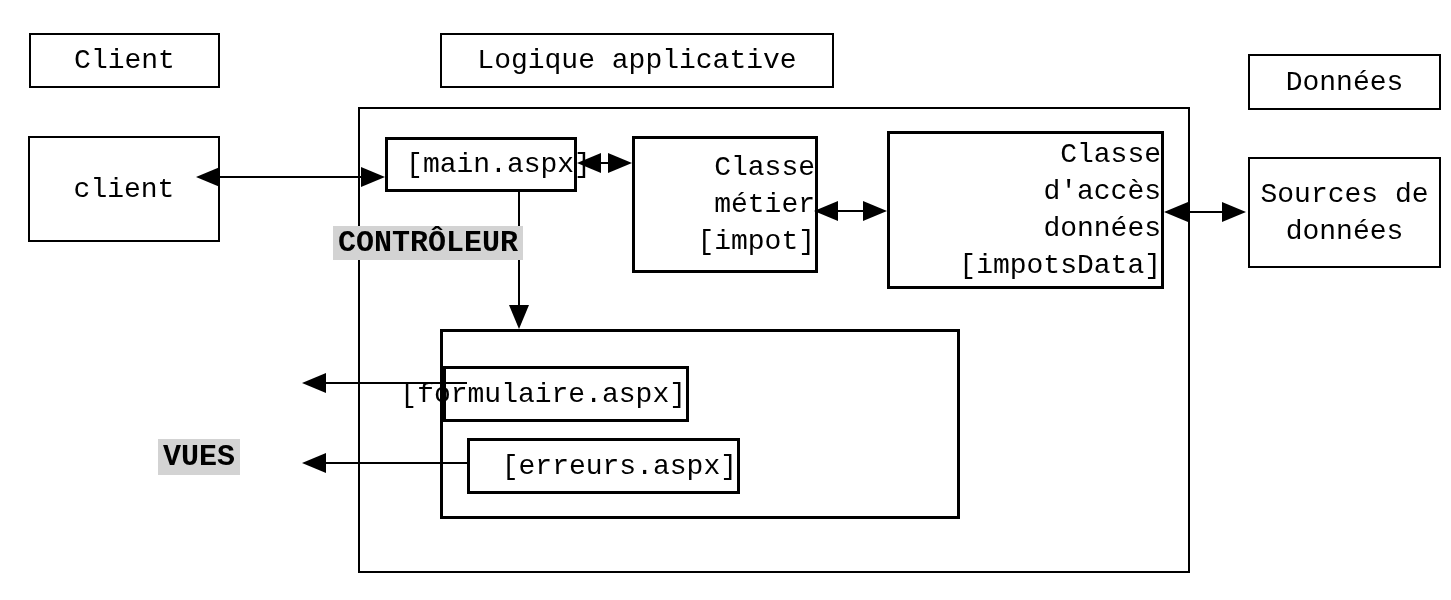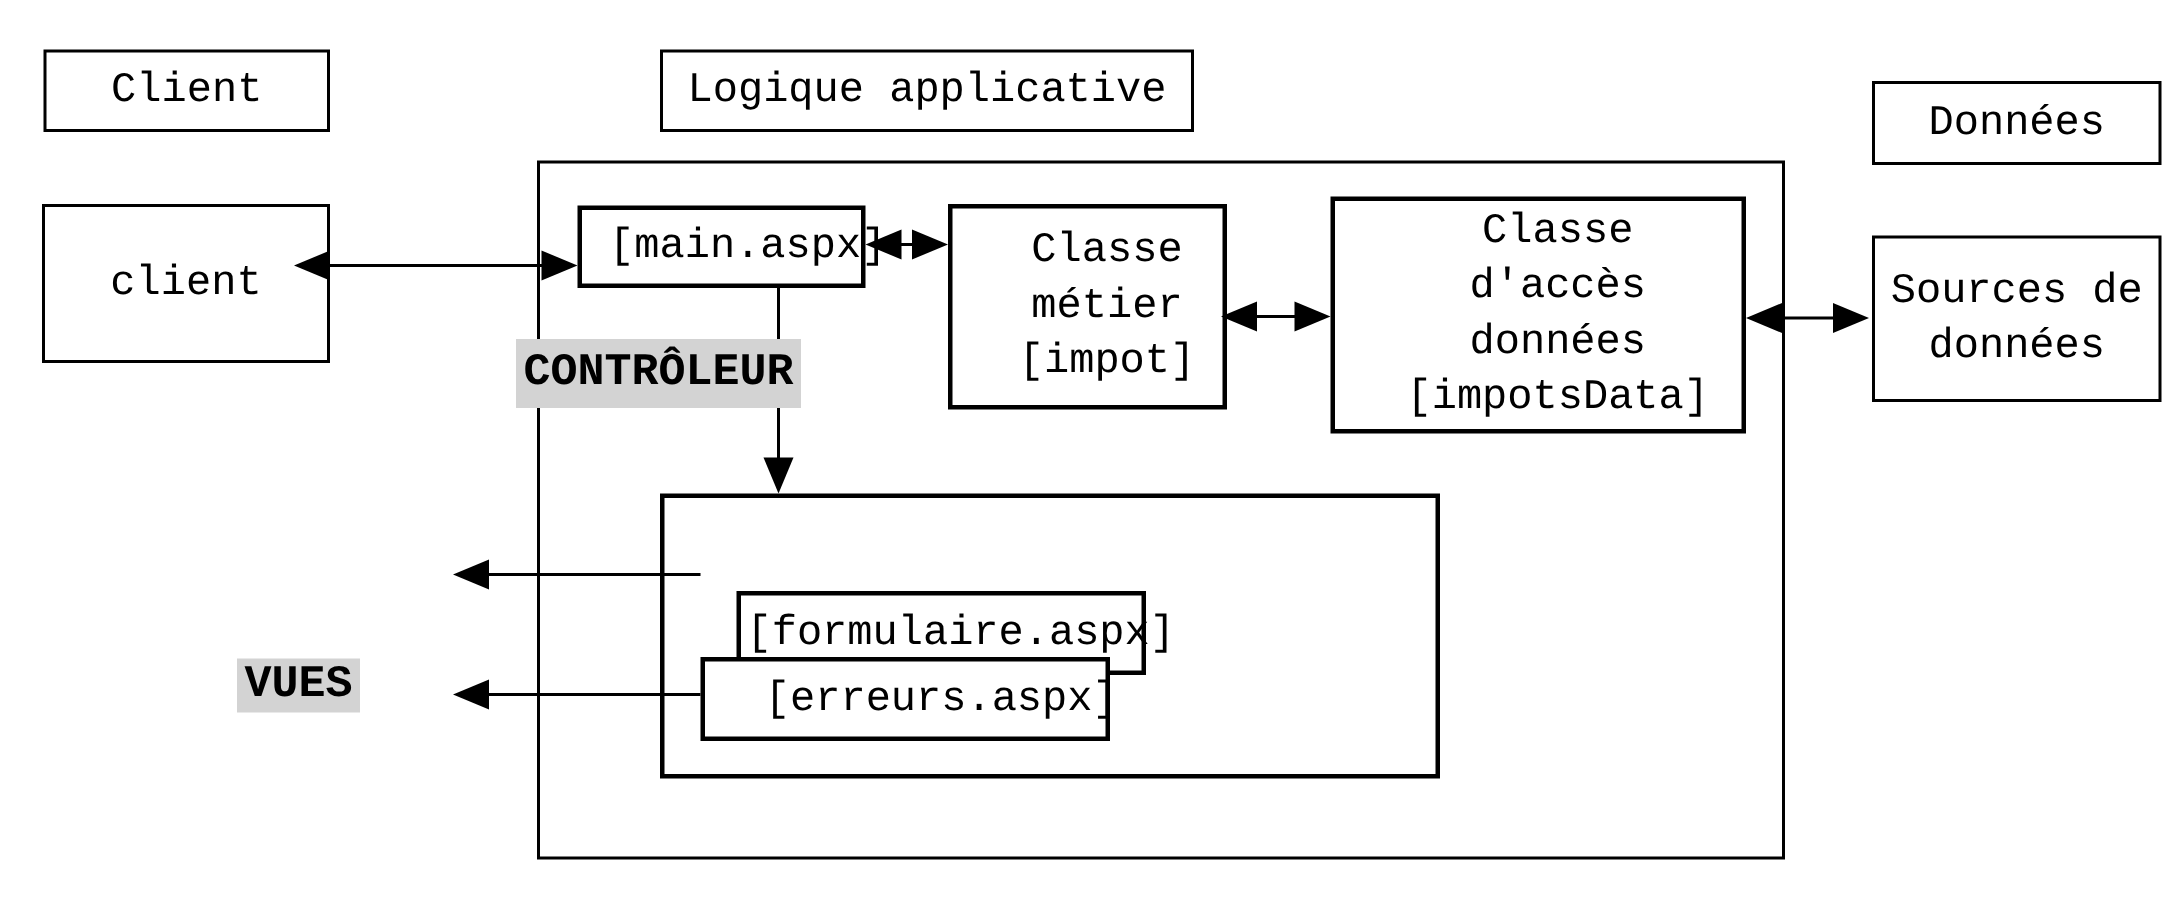--- a/index.html
+++ b/index.html
@@ -25,21 +25,21 @@
     display: flex;
     align-items: center;
     justify-content: center;
     text-align: center;
     font-size: 28px;
     line-height: 37px;
     z-index: 2;
   }
   .box.thick { border-width: 3px; }
   .box.left-text {
-    align-items: center;
+    align-items: flex-end;
     justify-content: center;
     flex-direction: column;
     text-align: left;
     padding-left: 26px;
   }
   .container-box {
     position: absolute;
     border: 2px solid var(--line);
     background: transparent;
     z-index: 1;
@@ -67,21 +67,21 @@
 </style>
 </head>
 <body>
 
 <div class="stage">
 
   <div class="box" style="left:29px; top:33px; width:191px; height:55px;">
     <span>Client</span>
   </div>
 
-  <div class="box" style="left:440px; top:33px; width:356px; height:55px;">
+  <div class="box" style="left:440px; top:33px; width:394px; height:55px;">
     <span>Logique applicative</span>
   </div>
 
   <div class="box" style="left:1248px; top:54px; width:193px; height:56px;">
     <span>Données</span>
   </div>
 
   <div class="container-box" style="left:358px; top:107px; width:832px; height:466px;"></div>
 
   <div class="box" style="left:28px; top:136px; width:192px; height:106px;">
@@ -109,21 +109,21 @@
 
   <div class="box" style="left:1248px; top:157px; width:193px; height:111px;align-items:center;">
     <span>
       <span class="ln">Sources de</span>
       <span class="ln">données</span>
     </span>
   </div>
 
   <div class="container-box thick" style="left:440px; top:329px; width:520px; height:190px;"></div>
 
-  <div class="box thick left-text" style="left:491px; top:366px; width:273px; height:56px;margin-top:28px;">
+  <div class="box thick left-text" style="left:443px; top:366px; width:246px; height:56px;">
     <span>[formulaire.aspx]</span>
   </div>
 
   <div class="box thick left-text" style="left:467px; top:438px; width:273px; height:56px;padding-left:48px;">
     <span>[erreurs.aspx]</span>
   </div>
 
   <div>
     <div class="h-line" style="left:204px; top:176px; width:177px;"></div>
     <div class="ah ah-left" style="left:196px; top:167px;"></div>
@@ -156,17 +156,17 @@
   <div>
     <div class="h-line" style="left:306px; top:382px; width:161px;"></div>
     <div class="ah ah-left" style="left:302px; top:373px;"></div>
   </div>
 
   <div>
     <div class="h-line" style="left:306px; top:462px; width:161px;"></div>
     <div class="ah ah-left" style="left:302px; top:453px;"></div>
   </div>
 
-  <div class="hl-label" style="left:344px; top:226px; height:46px;">CONTRÔLEUR</div>
+  <div class="hl-label" style="left:333px; top:226px; height:34px;">CONTRÔLEUR</div>
 
   <div class="hl-label" style="left:158px; top:397px; height:36px;margin-top:42px;">VUES</div>
 
 </div>
 
 </body></html>

